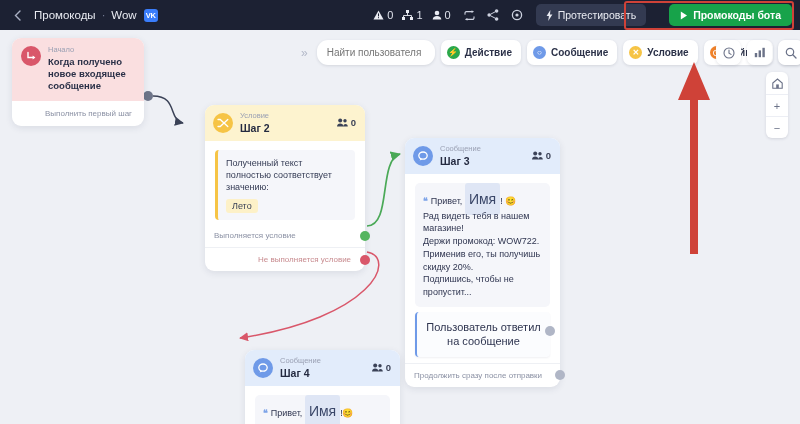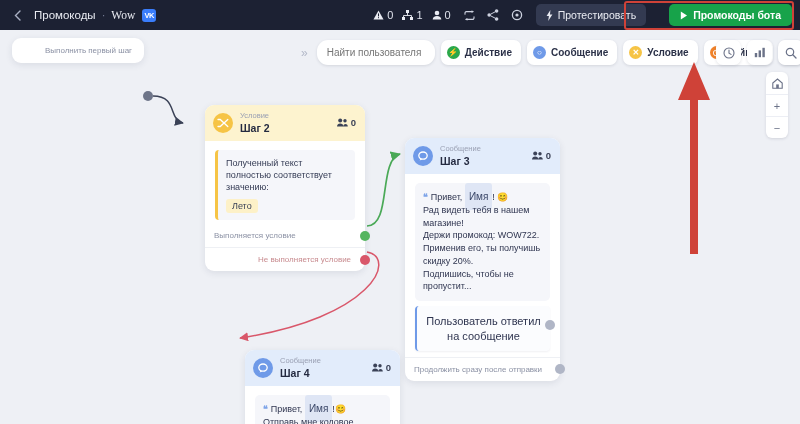--- a/index.html
+++ b/index.html
@@ -14,21 +14,21 @@
   
   .topbar {
     position: absolute; left:0; top:0; width: 800px; height: 30px;
     background: #1c2133; display: flex; align-items: center;
     color: #e8eaf0; font-size: 11px;
   }
   .tb-back { width: 34px; display:flex; align-items:center; justify-content:center;
     color:#aab0c4; font-size:13px; cursor:pointer; }
   .tb-title { font-size: 11.5px; color:#e9ebf2; }
   .tb-dot { color:#767d95; margin: 0 6px; font-size: 11px; }
-  .tb-sub { font-size: 11.5px; color:#e9ebf2;font-family:Liberation Serif, serif; }
+  .tb-sub { font-size: 11.5px; color:#e9ebf2; }
   .vk-badge {
     display:inline-flex; align-items:center; justify-content:center;
     width:14px; height:13px; border-radius:3px; background:#3a7dfb;
     color:#fff; font-size:7.5px; font-weight:bold; margin-left:7px;
     letter-spacing:-0.3px;
   }
   .tb-right { margin-left:auto; display:flex; align-items:center; height:30px; }
   .stat { display:flex; align-items:center; gap:3px; color:#dfe2ec; font-size:11px; margin-right:9px; }
   .stat svg { display:block; }
   .icobtn { width:19px; height:19px; display:flex; align-items:center; justify-content:center;
@@ -138,21 +138,21 @@
   .port-grey { background:#b0b6c6; }
 
   
   #node-msg3 { left:405px; top:108px; width:155px; }
   #node-msg3 .node-head, #node-msg4 .node-head { background:#e2ecfb; }
   #node-msg3 .node-ico, #node-msg4 .node-ico { background:#6f9ae8; }
   .msg-body { padding:9px 10px 5px 10px; }
   .msg-card { background:#f5f6fa; border-radius:5px; padding:7px 9px 8px 8px;
               font-size:9px; color:#2f3550; line-height:1.42; }
   .quote { color:#7ea4e8; font-size:9px; font-weight:bold; margin-right:3px; }
-  .var-tag { background:#dfe6f5; color:#3a4668; border-radius:3px; padding:8px 4px; font-size:10px; }
+  .var-tag { background:#dfe6f5; color:#3a4668; border-radius:3px; padding:8px 4px; font-size:14px; }
   .cont-label { font-size:7.5px; color:#9aa0b3; padding:3px 10px 4px 10px; }
   .cont-card { margin:0 10px; background:#fbfcfe; border-left:2.5px solid #6f9ae8;
                border-radius:4px; padding:8px 6px; text-align:center; font-size:11px;
                color:#2f3550; line-height:1.3; position:relative;
                box-shadow:0 1px 2px rgba(40,47,80,.07); }
 
   
   #node-msg4 { left:245px; top:320px; width:155px; }
 
   
@@ -319,20 +319,32 @@
         <svg width="11" height="11" viewBox="0 0 11 11">
             <path d="M0.8 5L5.5 1 10.2 5v5.2H0.8z" stroke="#6b7288" stroke-width="1.1" fill="none"></path>
             <rect x="4.2" y="6.4" width="2.6" height="3.8" fill="#6b7288"></rect>
           </svg>
       </div>
       <div>+</div>
       <div>−</div>
     </div>
 
     <div class="node" id="node-start">
+      <div class="node-head">
+        <div class="node-ico">
+          <svg width="11" height="11" viewBox="0 0 11 11">
+              <path d="M2 1.5v5h6" stroke="#fff" stroke-width="1.4" fill="none" stroke-linecap="round"></path>
+              <path d="M6.6 4.4L9.4 6.5 6.6 8.6z" fill="#fff"></path>
+            </svg>
+        </div>
+        <div class="node-txt">
+          <div class="node-kind">Начало</div>
+          <div class="start-title">Когда получено новое входящее сообщение</div>
+        </div>
+      </div>
       <div class="node-foot">Выполнить первый шаг</div>
     </div>
 
     <div class="node" id="node-cond">
       <div class="node-head">
         <div class="node-ico">
           <svg width="12" height="12" viewBox="0 0 12 12">
               <path d="M1 2.5h2.2L10.8 9.5M1 9.5h2.2L10.8 2.5" stroke="#fff" stroke-width="1.3" fill="none" stroke-linecap="round"></path>
             </svg>
         </div>

